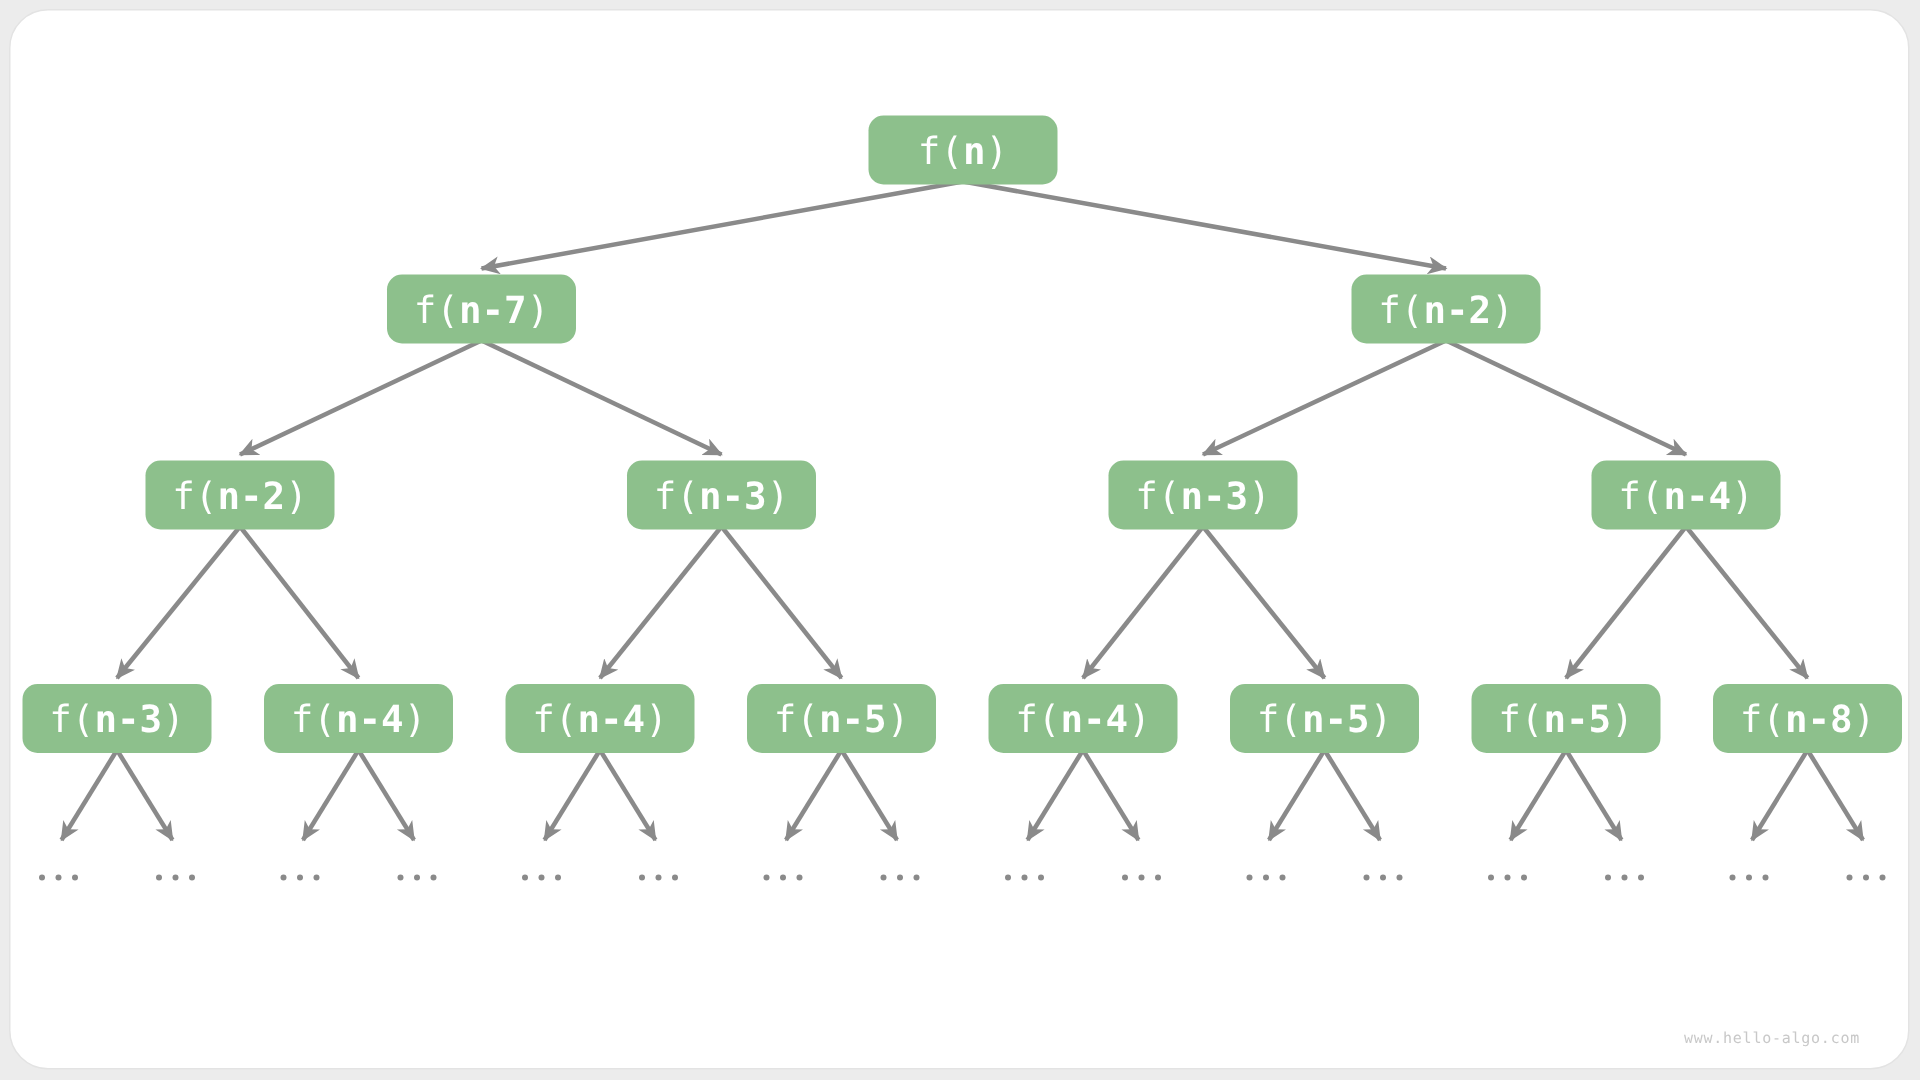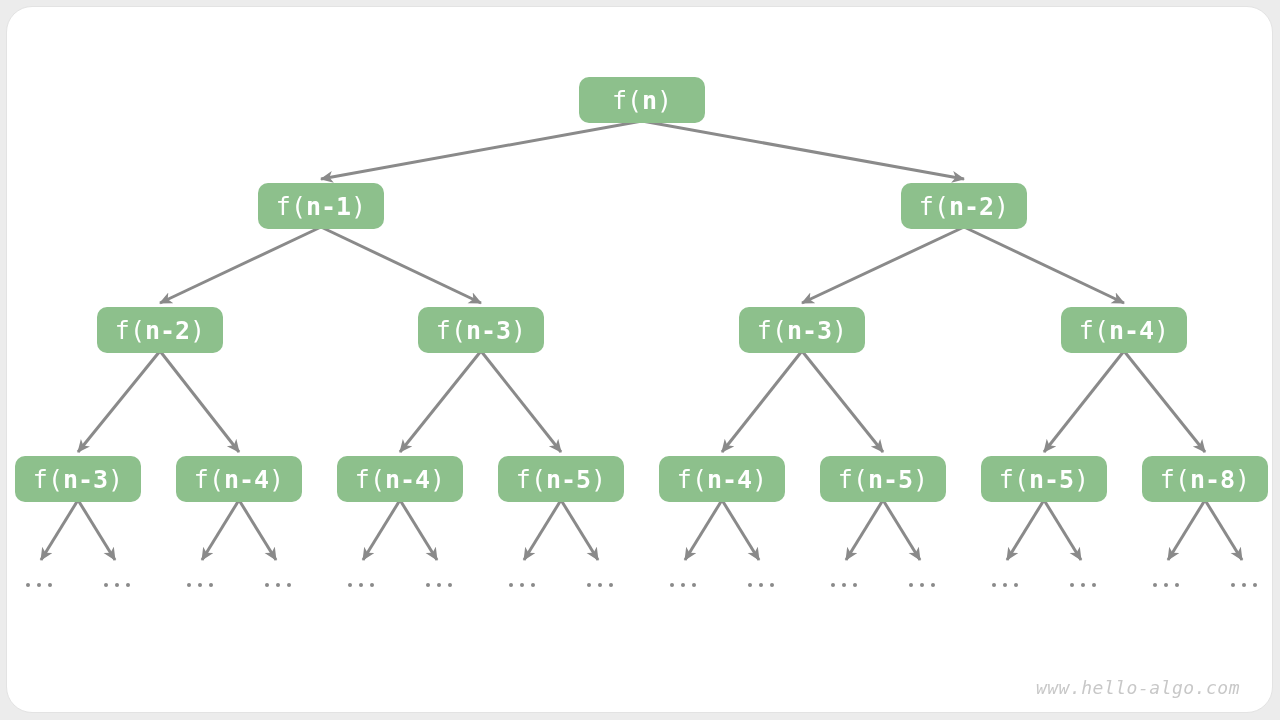--- a/index.html
+++ b/index.html
@@ -18,21 +18,21 @@
   .node{
     position:absolute;display:flex;align-items:center;justify-content:center;
     color:#ffffff;font-size:25px;border-radius:10px;line-height:1;
     letter-spacing:0px;white-space:nowrap;
   }
   .node .arg{font-weight:bold;}
   .dots{position:absolute;display:flex;gap:7px;transform:translate(-50%,-50%);}
   .dots span{width:4px;height:4px;border-radius:50%;display:block;}
   .watermark{
     position:absolute;right:40px;bottom:22px;
-    font-size:18px;letter-spacing:0.5px;font-style:italic;
+    font-size:10px;letter-spacing:0.5px;
   }
 </style>
 </head>
 <body>
 
 <div class="page" style="background: rgb(236, 236, 236);">
   <div class="card" style="background: rgb(255, 255, 255); border-color: rgb(227, 227, 227);"></div>
 
   <svg id="edges-svg" width="1280" height="720">
     <defs>
@@ -153,21 +153,21 @@
         <span style="background: rgb(138, 138, 138);"></span>
         <span style="background: rgb(138, 138, 138);"></span>
       </div>
       <div class="node" style="left: 579px; top: 77px; width: 126px; height: 46px; background: rgb(141, 192, 140); color: rgb(255, 255, 255); border-radius: 10px;">
         <span class="pre">f(</span>
         <span class="arg">n</span>
         <span class="post">)</span>
       </div>
       <div class="node" style="left: 258px; top: 183px; width: 126px; height: 46px; background: rgb(141, 192, 140); color: rgb(255, 255, 255); border-radius: 10px;">
         <span class="pre">f(</span>
-        <span class="arg">n-1</span>
+        <span class="arg">n-7</span>
         <span class="post">)</span>
       </div>
       <div class="node" style="left: 901px; top: 183px; width: 126px; height: 46px; background: rgb(141, 192, 140); color: rgb(255, 255, 255); border-radius: 10px;">
         <span class="pre">f(</span>
         <span class="arg">n-2</span>
         <span class="post">)</span>
       </div>
       <div class="node" style="left: 97px; top: 307px; width: 126px; height: 46px; background: rgb(141, 192, 140); color: rgb(255, 255, 255); border-radius: 10px;">
         <span class="pre">f(</span>
         <span class="arg">n-2</span>

